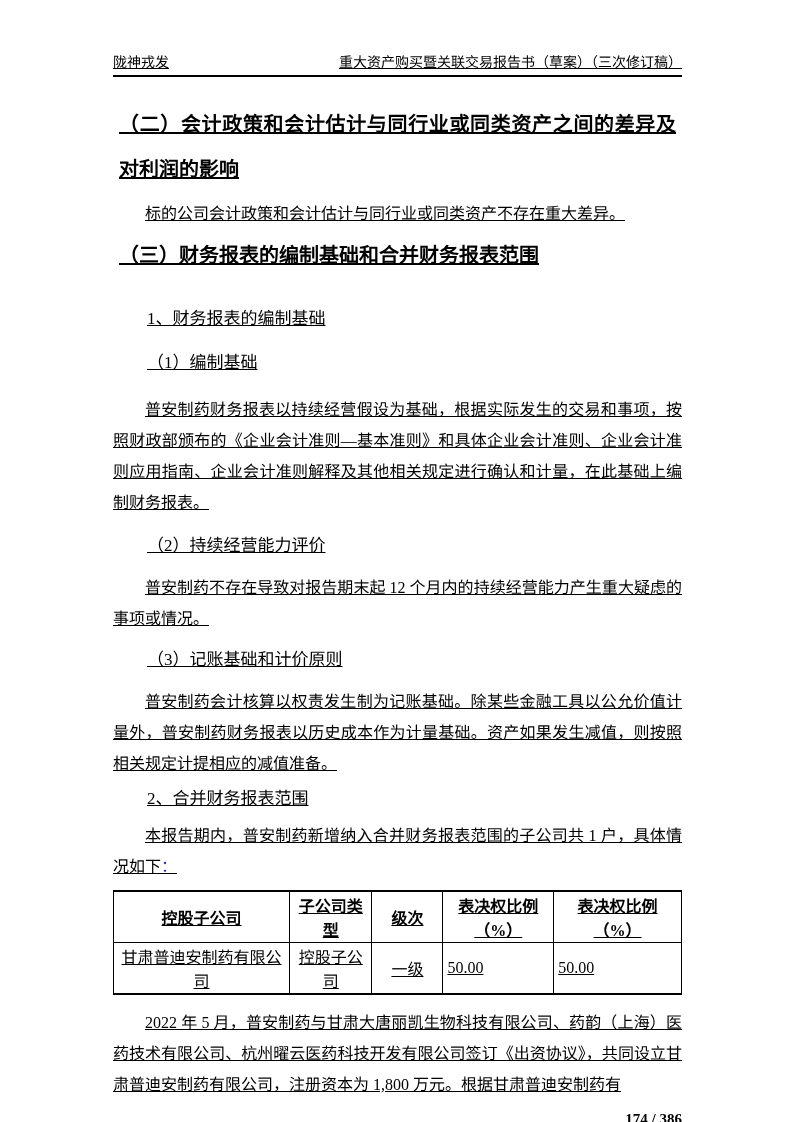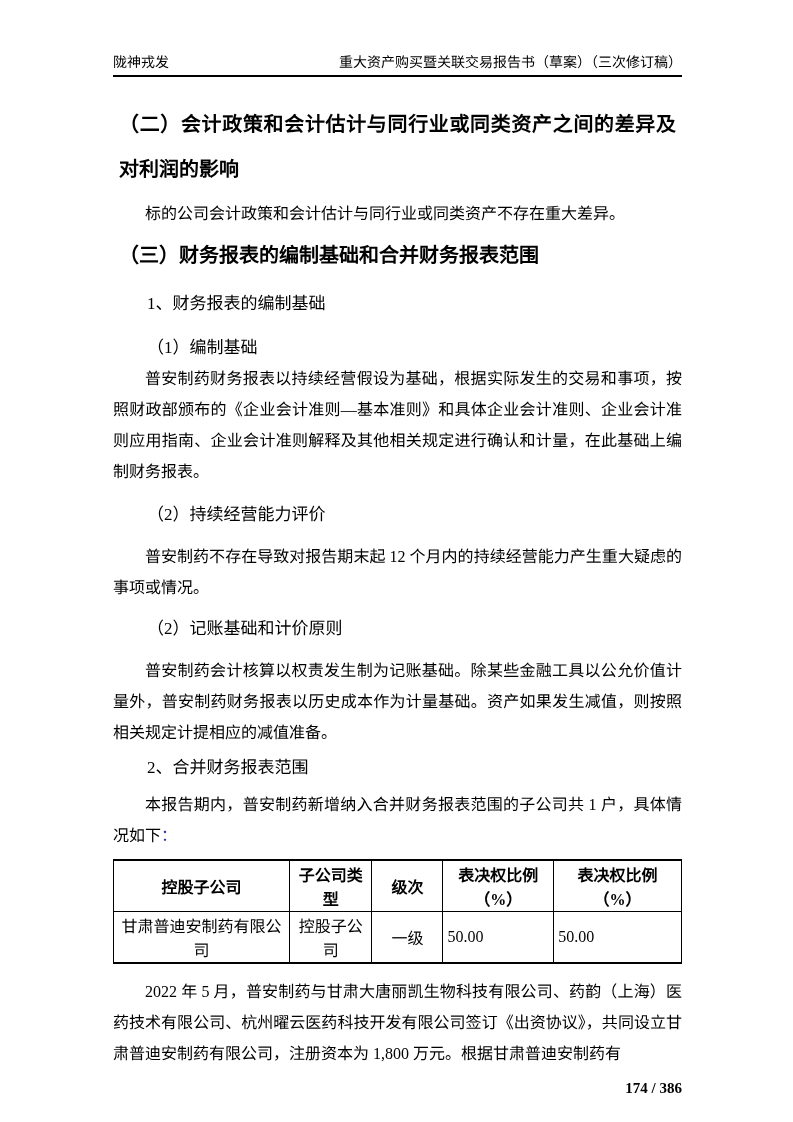--- a/index.html
+++ b/index.html
@@ -7,20 +7,21 @@
     position: relative;
     width: 793px;
     height: 1122px;
     margin: 0 auto;
     background: #ffffff;
     color: #000000;
     font-family: "Liberation Serif", "DejaVu Serif", serif;
     box-sizing: border-box;
     padding: 54px 111px 16px 113px;
     overflow: hidden;
+    text-decoration: underline;
   }
   
   .doc-header {
     display: flex;
     justify-content: space-between;
     align-items: flex-end;
     font-size: 14px;
     line-height: 18px;
     border-bottom: 2px solid #000;
     padding-bottom: 3px;
@@ -40,37 +41,37 @@
   .h2-1 { margin-top: 25px; }
   .h2-2 { margin-top: 4px; }
 
   .h3, .h4 {
     font-size: 17px;
     line-height: 31px;
     font-weight: normal;
     margin: 0;
     text-indent: 2em;
   }
-  .h3-1 { margin-top: 10px; }
+  .h3-1 { margin-top: 25px; }
   .h4-1 { margin-top: 13px; }
   .h4-2 { margin-top: 12px; }
   .h4-3 { margin-top: 10px; }
   .h3-2 { margin-top: 4px; }
 
   
   .para {
     font-size: 16px;
     line-height: 31px;
     text-align: justify;
     text-indent: 2em;
     margin: 0;
     word-break: break-all;
   }
   .p1 { margin-top: 5px; }
-  .p2 { margin-top: 0; }
+  .p2 { margin-top: 16px; }
   .p3 { margin-top: 11px; }
   .p4 { margin-top: 11px; }
   .p5 { margin-top: 6px; }
   .p6 { margin-top: 12px; }
 
   .blue-colon { color: #2b35a0; }
 
   
   .sub-table {
     width: 100%;
@@ -123,21 +124,21 @@
   <p class="h3 h3-1">1、财务报表的编制基础</p>
 
   <p class="h4 h4-1">（1）编制基础</p>
 
   <p class="para p2">普安制药财务报表以持续经营假设为基础，根据实际发生的交易和事项，按照财政部颁布的《企业会计准则—基本准则》和具体企业会计准则、企业会计准则应用指南、企业会计准则解释及其他相关规定进行确认和计量，在此基础上编制财务报表。</p>
 
   <p class="h4 h4-2">（2）持续经营能力评价</p>
 
   <p class="para p3">普安制药不存在导致对报告期末起 12 个月内的持续经营能力产生重大疑虑的事项或情况。</p>
 
-  <p class="h4 h4-3">（2）记账基础和计价原则</p>
+  <p class="h4 h4-3">（3）记账基础和计价原则</p>
 
   <p class="para p4">普安制药会计核算以权责发生制为记账基础。除某些金融工具以公允价值计量外，普安制药财务报表以历史成本作为计量基础。资产如果发生减值，则按照相关规定计提相应的减值准备。</p>
 
   <p class="h3 h3-2">2、合并财务报表范围</p>
 
   <p class="para p5"><span>本报告期内，普安制药新增纳入合并财务报表范围的子公司共 1 户，具体情况如下</span><span class="blue-colon">：</span></p>
 
   <table class="sub-table">
     <colgroup>
       <col class="c1">

